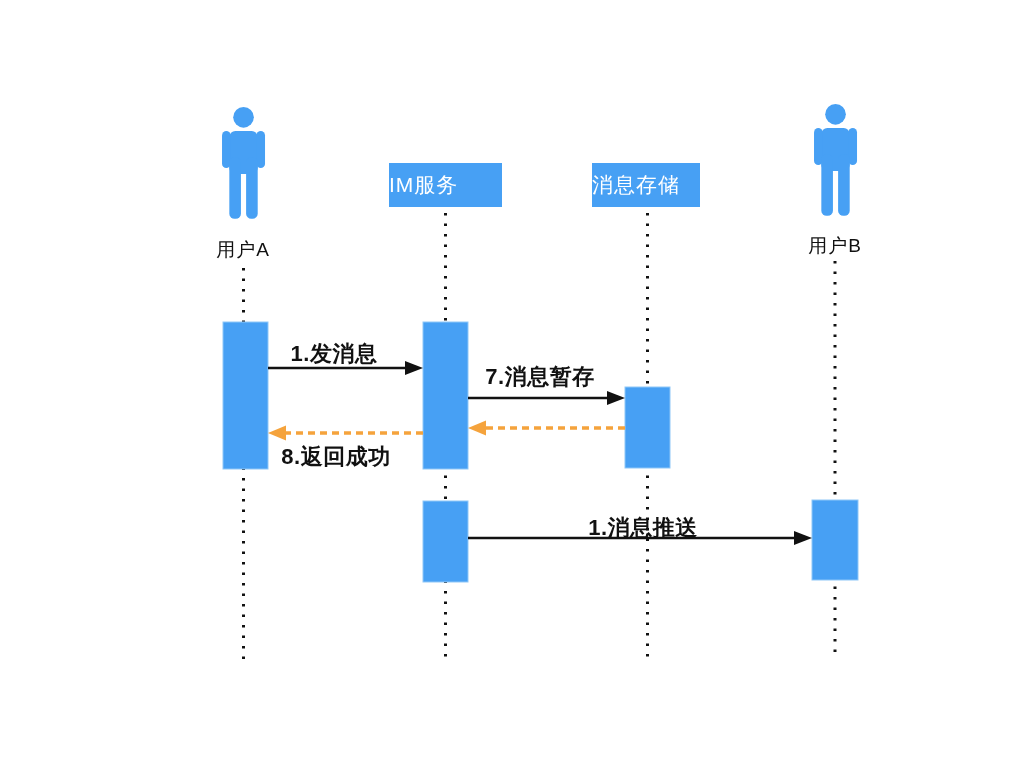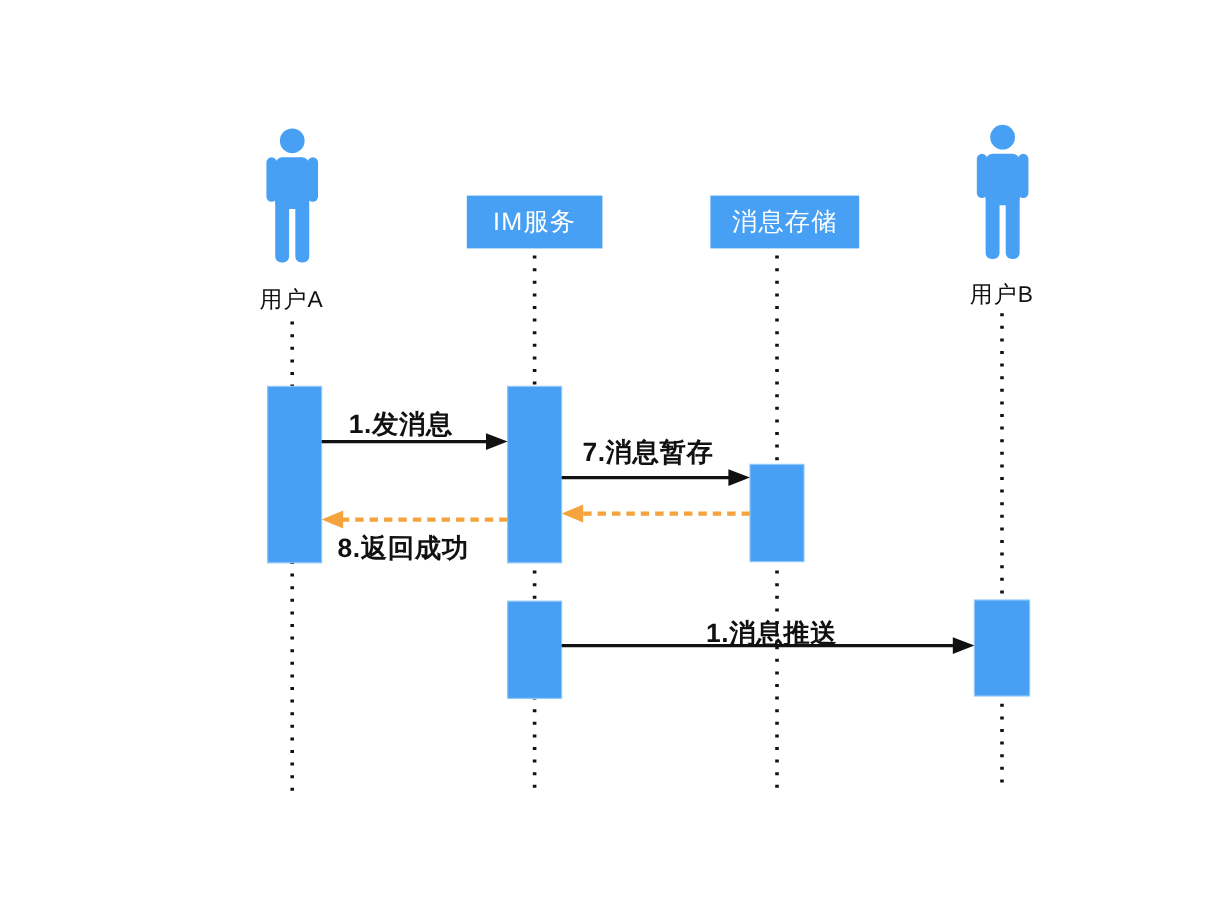--- a/index.html
+++ b/index.html
@@ -24,25 +24,25 @@
   .person{fill:var(--blue);}
   .msg-line{stroke:var(--ink);stroke-width:2.6;}
   .msg-head{fill:var(--ink);}
   .ret-line{stroke:var(--orange);stroke-width:3.6;stroke-dasharray:7 5;}
   .ret-head{fill:var(--orange);}
   .header-box{
     position:absolute;top:163px;height:44px;
     background:var(--blue);
     color:var(--header-text);
     font-size:21px;font-weight:500;
-    display:flex;align-items:center;justify-content:center;
+    display:flex;align-items:center;justify-content:flex-start;
     letter-spacing:1px;
   }
   .hdr-im{left:389px;width:113px;}
-  .hdr-store{left:592px;width:124px;}
+  .hdr-store{left:592px;width:108px;}
   .actor-label{
     position:absolute;transform:translateX(-50%);
     font-size:19px;font-weight:400;color:var(--ink);
     white-space:nowrap;letter-spacing:1px;
   }
   .lbl-a{left:243px;top:237px;}
   .lbl-b{left:835px;top:233px;text-align:center;}
   .msg-label{
     position:absolute;transform:translateX(-50%);
     font-size:22px;font-weight:700;color:var(--ink);

